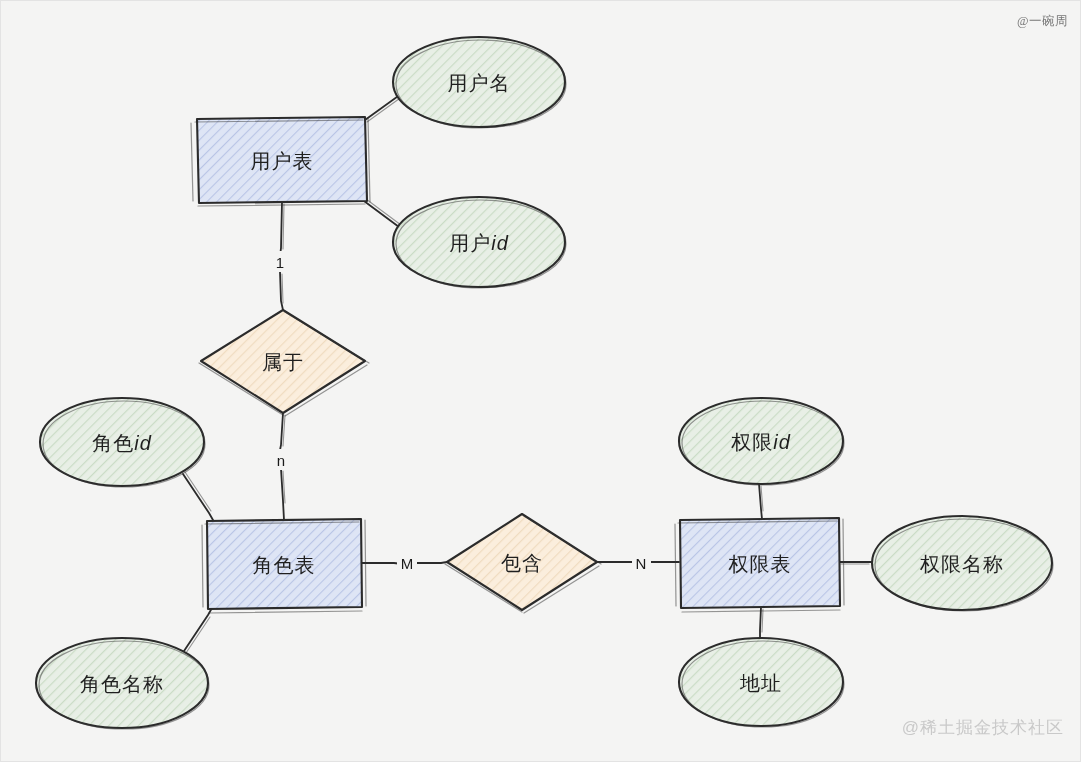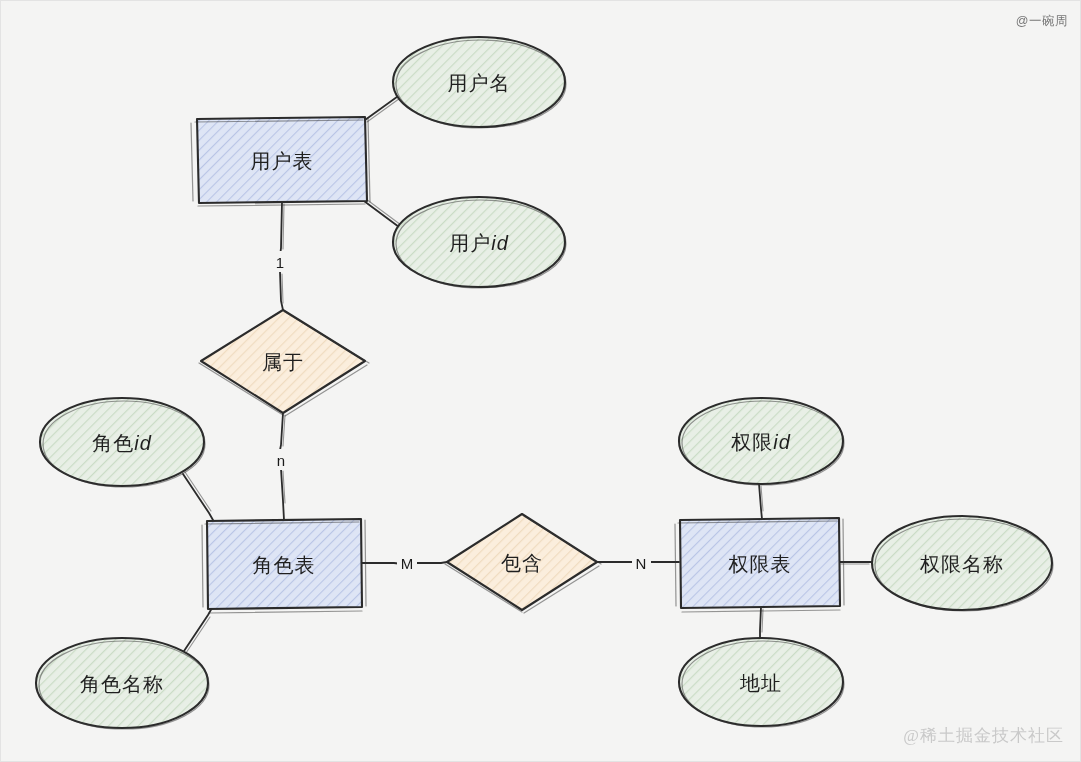--- a/index.html
+++ b/index.html
@@ -41,31 +41,31 @@
     fill: #1a1a1a;
     text-anchor: middle;
     dominant-baseline: central;
   }
   .watermark-tr {
     position: absolute;
     right: 12px;
     top: 12px;
     font-size: 12.5px;
     color: #777777;
-    font-family: Liberation Sans, sans-serif;
+    font-family: Liberation Serif, serif;
     letter-spacing: 0.5px;
     user-select: none;
   }
   .watermark-br {
     position: absolute;
     right: 16px;
-    bottom: 14px;
+    bottom: 22px;
     font-size: 17px;
     color: #c9c9c9;
-    font-family: Liberation Serif, serif;
+    font-family: Liberation Sans, sans-serif;
     letter-spacing: 1px;
     user-select: none;
     margin-top: 7px;
   }
   .sk-edge {
     stroke: #2b2b2b;
     stroke-width: 1.8;
     fill: none;
     stroke-linecap: round;
   }

